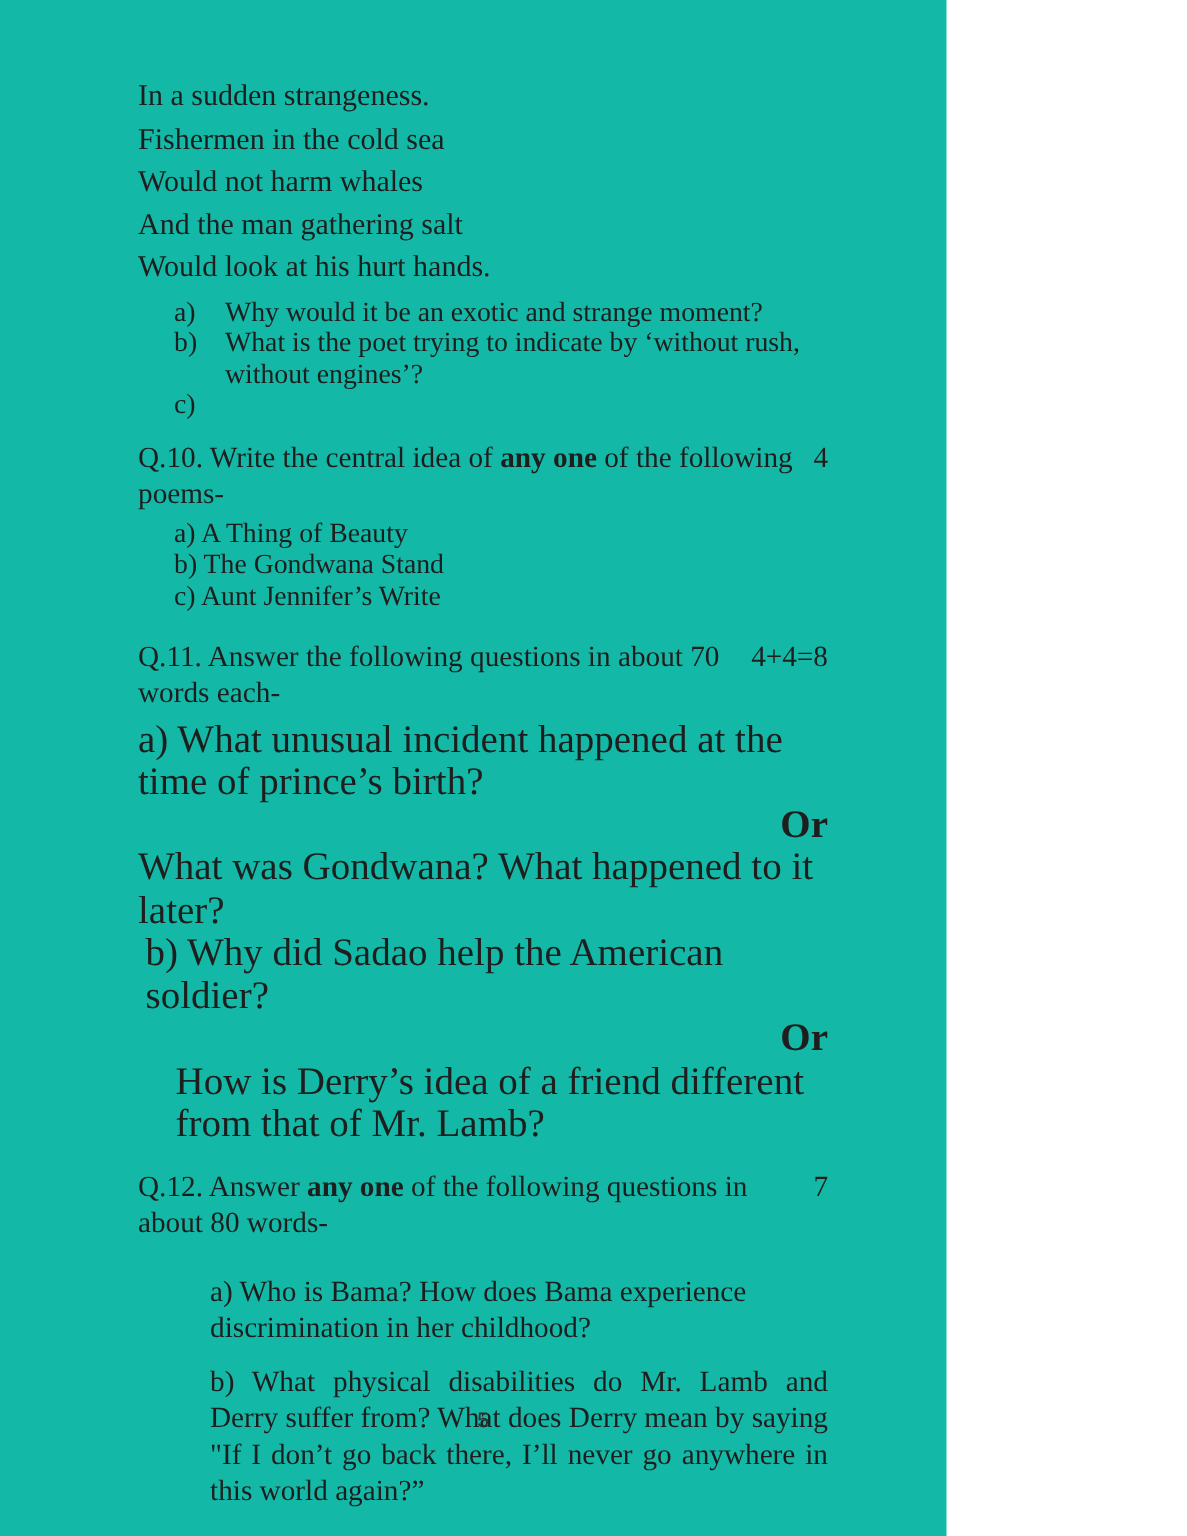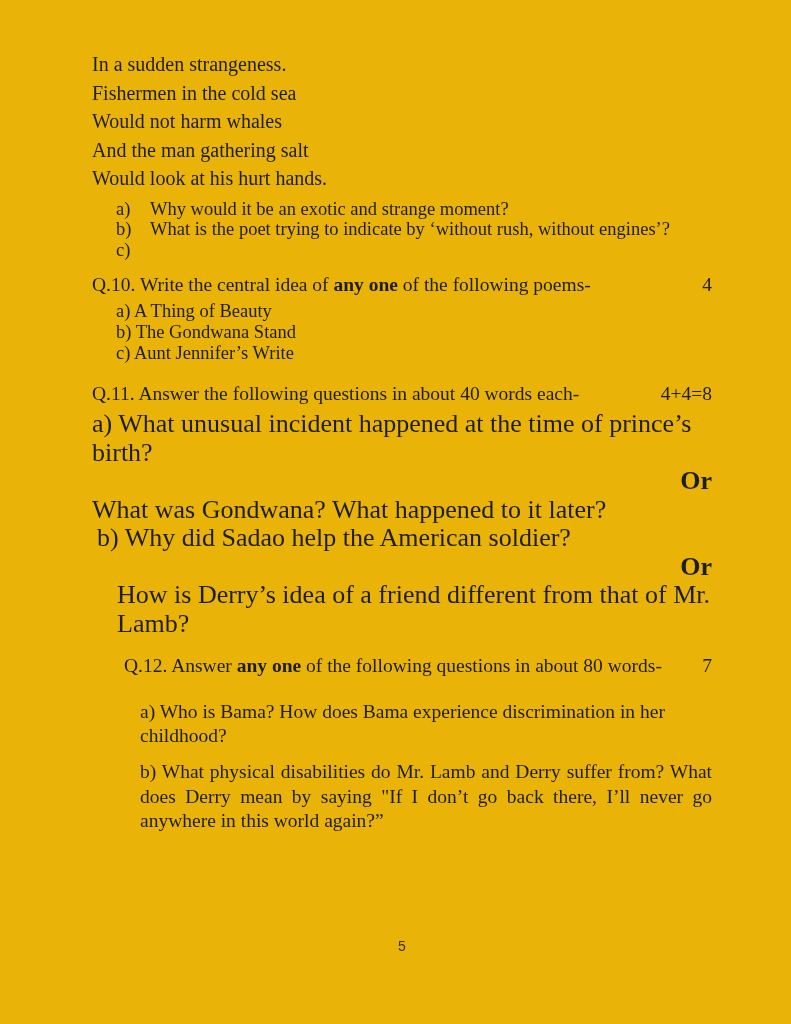--- a/index.html
+++ b/index.html
@@ -2,24 +2,24 @@
 <html><head>
 <meta charset="utf-8">
 <style>
   html, body {
     margin: 0;
     padding: 0;
     background: #ffffff;
   }
   .page {
     position: relative;
-    width: 791px;
+    width: 631px;
     height: 1024px;
     box-sizing: border-box;
-    background: #eab308;
+    background: #14b8a6;
     padding: 50px 79px 0 92px;
     font-family: "Liberation Serif", "DejaVu Serif", serif;
     color: #1e1e1e;
     overflow: hidden;
   }
   .poem-line {
     font-size: 20px;
     line-height: 28.5px;
     margin: 0;
   }
@@ -52,21 +52,21 @@
     font-size: 26px;
     line-height: 28.5px;
   }
   .q11-body p { margin: 0; }
   .or-line {
     text-align: right;
     font-weight: bold;
   }
   .indent-sm { padding-left: 5px; }
   .indent-md { padding-left: 25px; }
-  .q12-row { margin-top: 16px; margin-left: 32px; }
+  .q12-row { margin-top: 16px; }
   .q12-option-a {
     margin-top: 22px;
     padding-left: 48px;
     font-size: 19.5px;
     line-height: 24px;
   }
   .q12-option-b {
     margin-top: 12px;
     padding-left: 48px;
     font-size: 19.5px;
@@ -116,21 +116,21 @@
     <span><span>Q.10.</span> <span>Write the central idea of</span> <b>any one</b> <span>of the following poems-</span></span>
     <span class="marks">4</span>
   </div>
   <div class="q10-options">
     <p>a) A Thing of Beauty</p>
     <p>b) The Gondwana Stand</p>
     <p>c) Aunt Jennifer’s Write</p>
   </div>
 
   <div class="q-row q11-row">
-    <span><span>Q.11.</span> <span>Answer the following questions in about 40 words each-</span></span>
+    <span><span>Q.11.</span> <span>Answer the following questions in about 70 words each-</span></span>
     <span class="marks">4+4=8</span>
   </div>
   <div class="q11-body">
     <p>a) What unusual incident happened at the time of prince’s birth?</p>
     <p class="or-line">Or</p>
     <p>What was Gondwana? What happened to it later?</p>
     <p class="indent-sm">b) Why did Sadao help the American soldier?</p>
     <p class="or-line">Or</p>
     <p class="indent-md">How is Derry’s idea of a friend different from that of Mr. Lamb?</p>
   </div>

